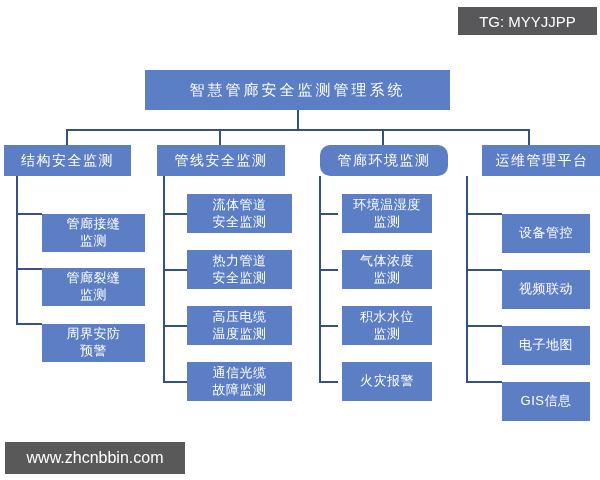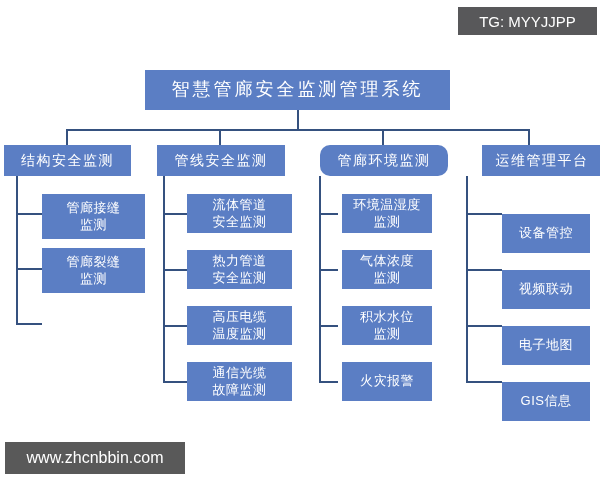--- a/index.html
+++ b/index.html
@@ -21,21 +21,21 @@
     display: flex;
     align-items: center;
     justify-content: center;
     text-align: center;
     white-space: pre-line;
     box-sizing: border-box;
     line-height: 1.3;
   }
   .title-node {
     left: 145px; top: 70px; width: 305px; height: 40px;
-    font-size: 18px; letter-spacing: 3px;
+    font-size: 15px; letter-spacing: 3px;
   }
   .branch-node {
     top: 145px; height: 31px;
     font-size: 14px; letter-spacing: 1.5px;
   }
   .child-node {
     font-size: 13px; letter-spacing: 0.5px;
   }
   .line {
     position: absolute;
@@ -56,21 +56,21 @@
     color: #ffffff;
     font-size: 16px;
     display: flex; align-items: center; justify-content: center;
   }
   
   .b0 { left: 4px;   width: 127px; }
   .b1 { left: 157px; width: 128px; }
   .b2 { left: 320px; width: 128px; border-radius: 10px; }
   .b3 { left: 482px; width: 120px; }
   
-  .c0 { left: 42px;  width: 103px; height: 45px; }
+  .c0 { left: 42px;  width: 103px; height: 38px; margin-top: 20px; }
   .c1 { left: 187px; width: 105px; height: 39px; }
   .c2 { left: 342px; width: 90px;  height: 39px; }
   .c3 { left: 502px; width: 88px;  height: 39px; margin-top: 20px; }
   
   .r0a { top: 194px; } .r1a { top: 248px; } .r2a { top: 304px; }
   .r0 { top: 194px; } .r1 { top: 250px; } .r2 { top: 306px; } .r3 { top: 362px; }
 </style>
 </head>
 <body>
 
@@ -94,20 +94,22 @@
 
   <div class="line" style="left:16px; top:176px; width:2px; height:149px;"></div>
   <div class="line" style="left:16px; top:213px; width:26px; height:2px;"></div>
   <div class="line" style="left:16px; top:268px; width:26px; height:2px;"></div>
   <div class="line" style="left:16px; top:323px; width:26px; height:2px;"></div>
 
   <div class="node child-node c0 r0a">管廊接缝
 监测</div>
   <div class="node child-node c0 r1a">管廊裂缝
 监测</div>
+  <div class="node child-node c0 r2a">周界安防
+预警</div>
 
   <div class="line" style="left:163px; top:176px; width:2px; height:207px;"></div>
   <div class="line" style="left:163px; top:213px; width:24px; height:2px;"></div>
   <div class="line" style="left:163px; top:269px; width:24px; height:2px;"></div>
   <div class="line" style="left:163px; top:325px; width:24px; height:2px;"></div>
   <div class="line" style="left:163px; top:381px; width:24px; height:2px;"></div>
 
   <div class="node child-node c1 r0">流体管道
 安全监测</div>
   <div class="node child-node c1 r1">热力管道

